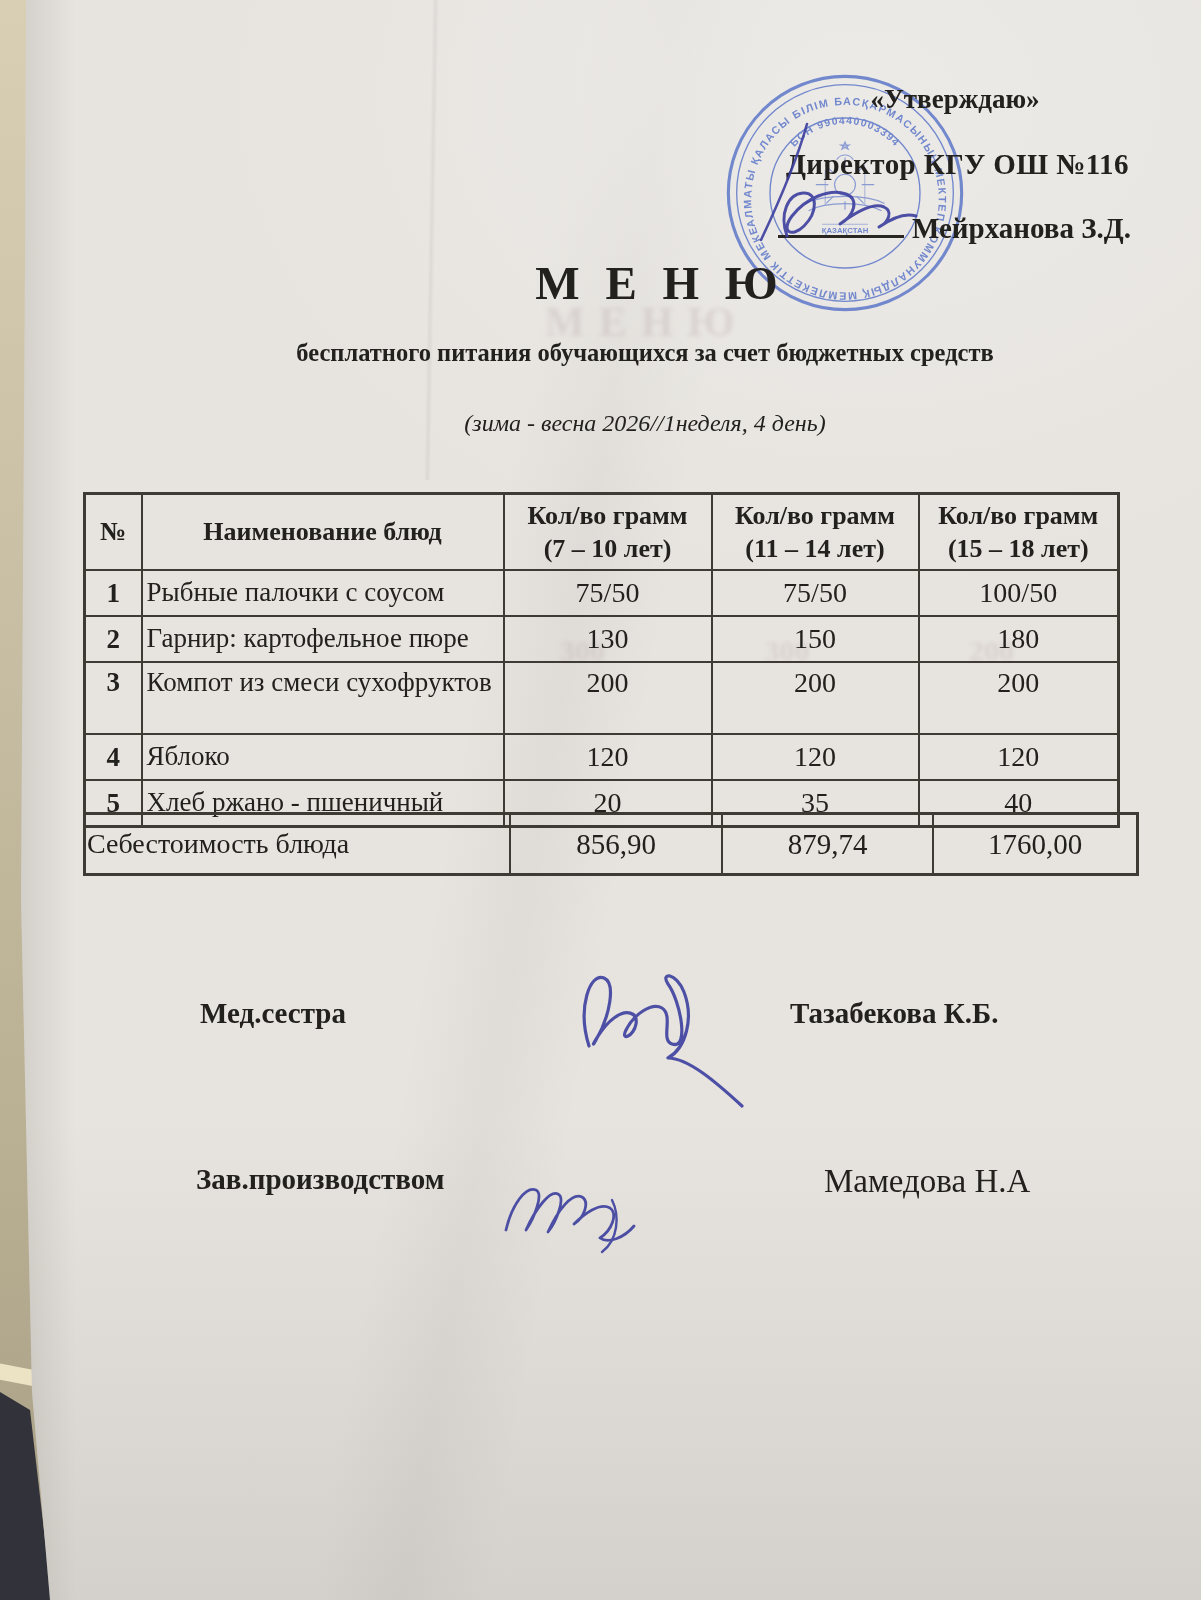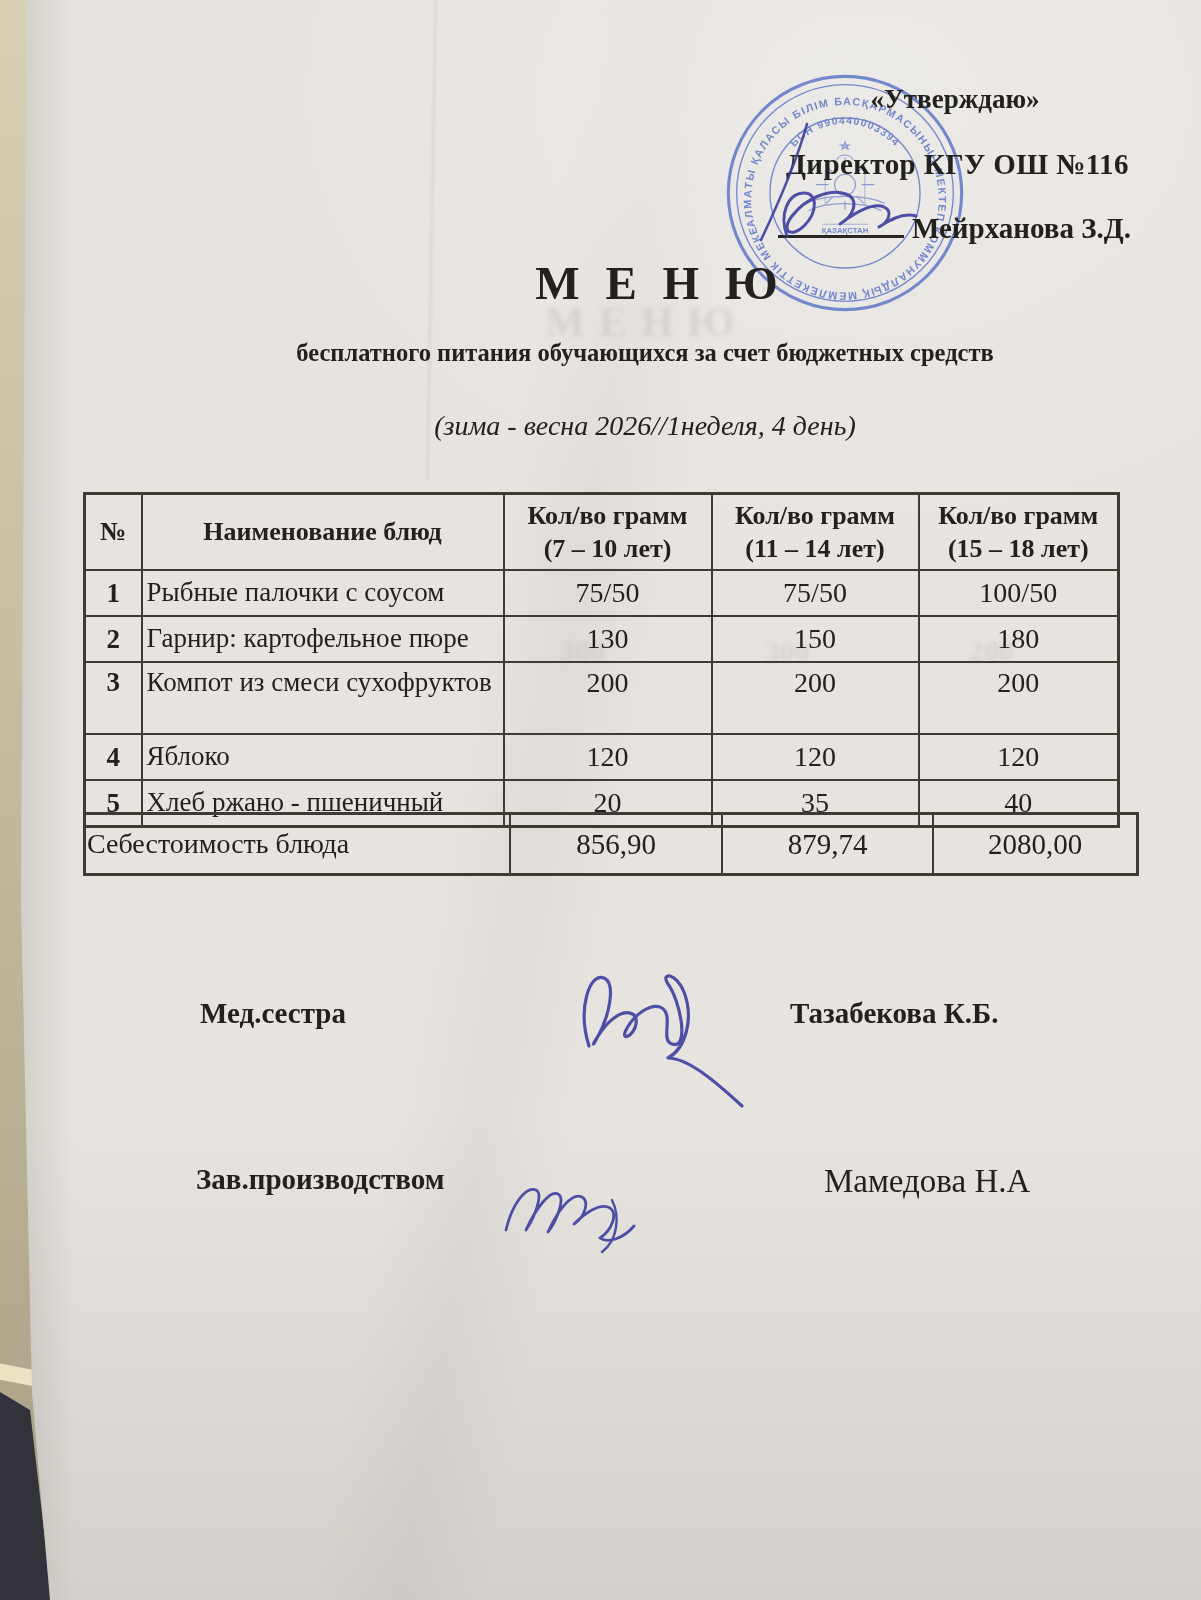--- a/index.html
+++ b/index.html
@@ -35,21 +35,21 @@
   
   .txt{position:absolute;color:#23211d;}
   .approve{left:770px;top:84px;width:370px;text-align:center;font-size:27px;font-weight:bold;}
   .director{left:786px;top:148px;width:420px;font-size:29px;font-weight:bold;letter-spacing:.4px;}
   .director-row{left:778px;top:212px;font-size:29px;font-weight:bold;}
   .sig-underline{display:inline-block;width:126px;border-bottom:3px solid #2a2723;vertical-align:baseline;margin-right:8px;}
   
   .title{left:340px;top:256px;width:640px;text-align:center;font-size:47px;font-weight:bold;letter-spacing:7px;}
   .subtitle{left:100px;top:339px;width:1090px;text-align:center;font-size:24.5px;font-weight:bold;}
   .date-line{left:100px;top:366px;width:1090px;text-align:center;font-size:31px;font-weight:bold;letter-spacing:.4px;}
-  .period-line{left:100px;top:410px;width:1090px;text-align:center;font-size:28px;font-style:italic;}
+  .period-line{left:100px;top:410px;width:1090px;text-align:center;font-size:24px;font-style:italic;}
   
   table{border-collapse:collapse;table-layout:fixed;color:#23211d;}
   .menu-table{position:absolute;left:83px;top:492px;width:1034px;border:3px solid #3e3b35;}
   .menu-table th,.menu-table td{border:2px solid #3e3b35;padding:2px 4px;vertical-align:middle;}
   .menu-table th{font-size:26px;font-weight:bold;line-height:1.28;height:70px;}
   .col-no{width:57px;}.col-dish{width:362px;}.col-v1{width:208px;}.col-v2{width:207px;}.col-v3{width:200px;}
   .th-stack span{display:block;}
   .num-cell{font-size:27px;font-weight:bold;text-align:center;}
   .dish-cell{font-size:27px;text-align:left;padding-left:10px;line-height:1.18;}
   .val-cell{font-size:28px;text-align:center;}
@@ -184,21 +184,21 @@
       </tr>
     </tbody>
       </table>
 
     <table class="cost-table">
       <tbody>
           <tr>
         <td class="cost-label">Себестоимость блюда</td>
         <td class="cost-val col-v1">856,90</td>
         <td class="cost-val col-v2">879,74</td>
-        <td class="cost-val col-v3">2080,00</td>
+        <td class="cost-val col-v3">1760,00</td>
       </tr>
     </tbody>
       </table>
 
     <div class="txt sig-role-med">Мед.сестра</div>
     <div class="txt sig-name-med">Тазабекова К.Б.</div>
     <div class="txt sig-role-zav">Зав.производством</div>
     <div class="txt sig-name-zav">Мамедова Н.А</div>
 
     <svg class="ink" viewBox="0 0 1201 1600">

